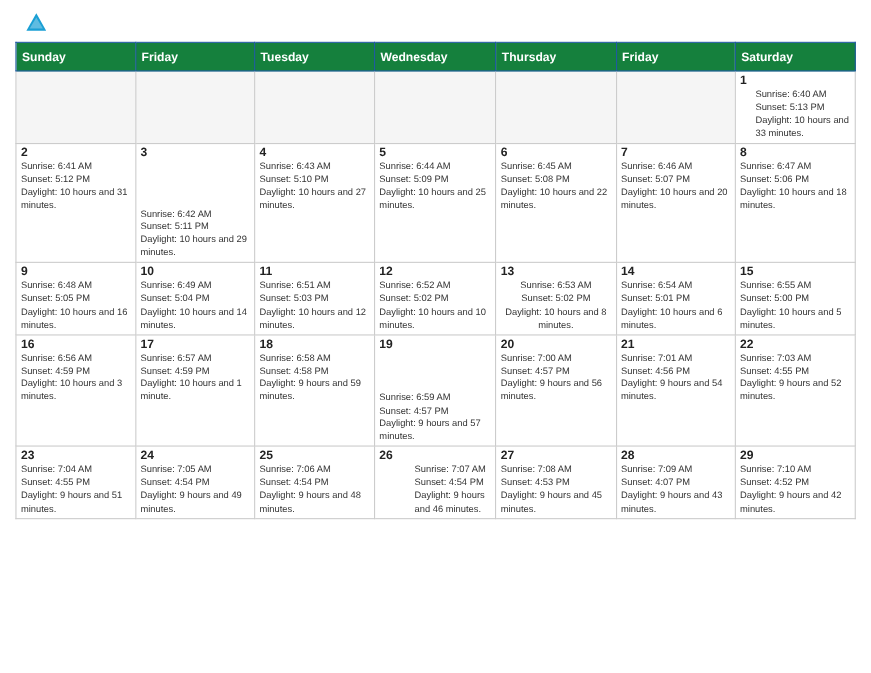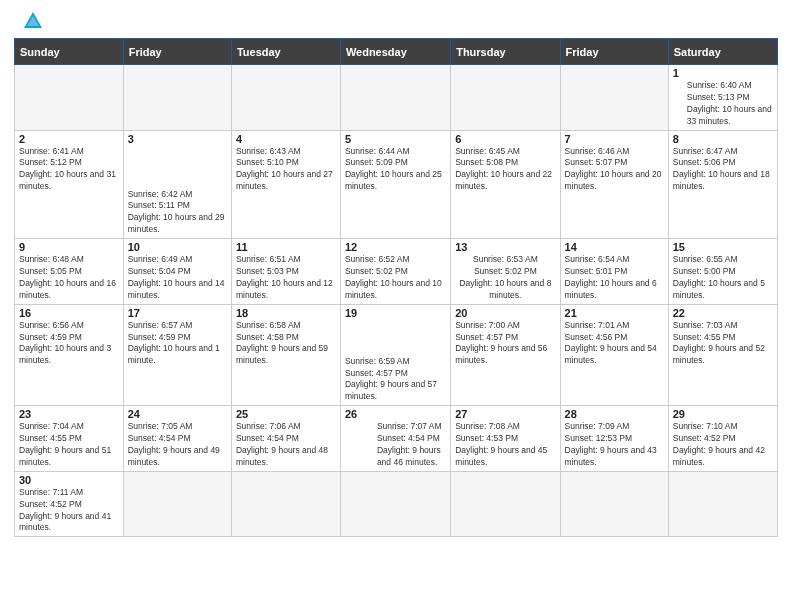--- a/index.html
+++ b/index.html
@@ -44,21 +44,21 @@
     .subtitle {
       font-size: 14px;
       color: #555;
     }
     .calendar {
       width: 100%;
       border-collapse: collapse;
       border: 1px solid #ccc;
     }
     .calendar th {
-      background: #404040;
+      background: #15803d;
       color: #fff;
       font-size: 11px;
       font-weight: bold;
       text-align: left;
       padding: 4px 5px;
       border: 1px solid #1f5aa0;
       height: 26px;
     }
     .calendar td {
       border: 1px solid #ccc;
@@ -296,39 +296,25 @@
           </td>
           <td>
             <span class="day-number">27</span>
             <div class="day-info" style="white-space: pre-line;">Sunrise: 7:08 AM
 Sunset: 4:53 PM
 Daylight: 9 hours and 45 minutes.</div>
           </td>
           <td>
             <span class="day-number">28</span>
             <div class="day-info" style="white-space: pre-line;">Sunrise: 7:09 AM
-Sunset: 12:53 PM
+Sunset: 4:07 PM
 Daylight: 9 hours and 43 minutes.</div>
           </td>
           <td>
             <span class="day-number">29</span>
             <div class="day-info" style="white-space: pre-line;">Sunrise: 7:10 AM
 Sunset: 4:52 PM
 Daylight: 9 hours and 42 minutes.</div>
           </td>
-        </tr>
-        <tr class="last-row">
-          <td>
-            <span class="day-number">30</span>
-            <div class="day-info" style="white-space: pre-line;">Sunrise: 7:11 AM
-Sunset: 4:52 PM
-Daylight: 9 hours and 41 minutes.</div>
-          </td>
-          <td class="empty"></td>
-          <td class="empty"></td>
-          <td class="empty"></td>
-          <td class="empty"></td>
-          <td class="empty"></td>
-          <td class="empty"></td>
         </tr>
       </tbody>
   </table>
 </div>
 
 </body></html>

